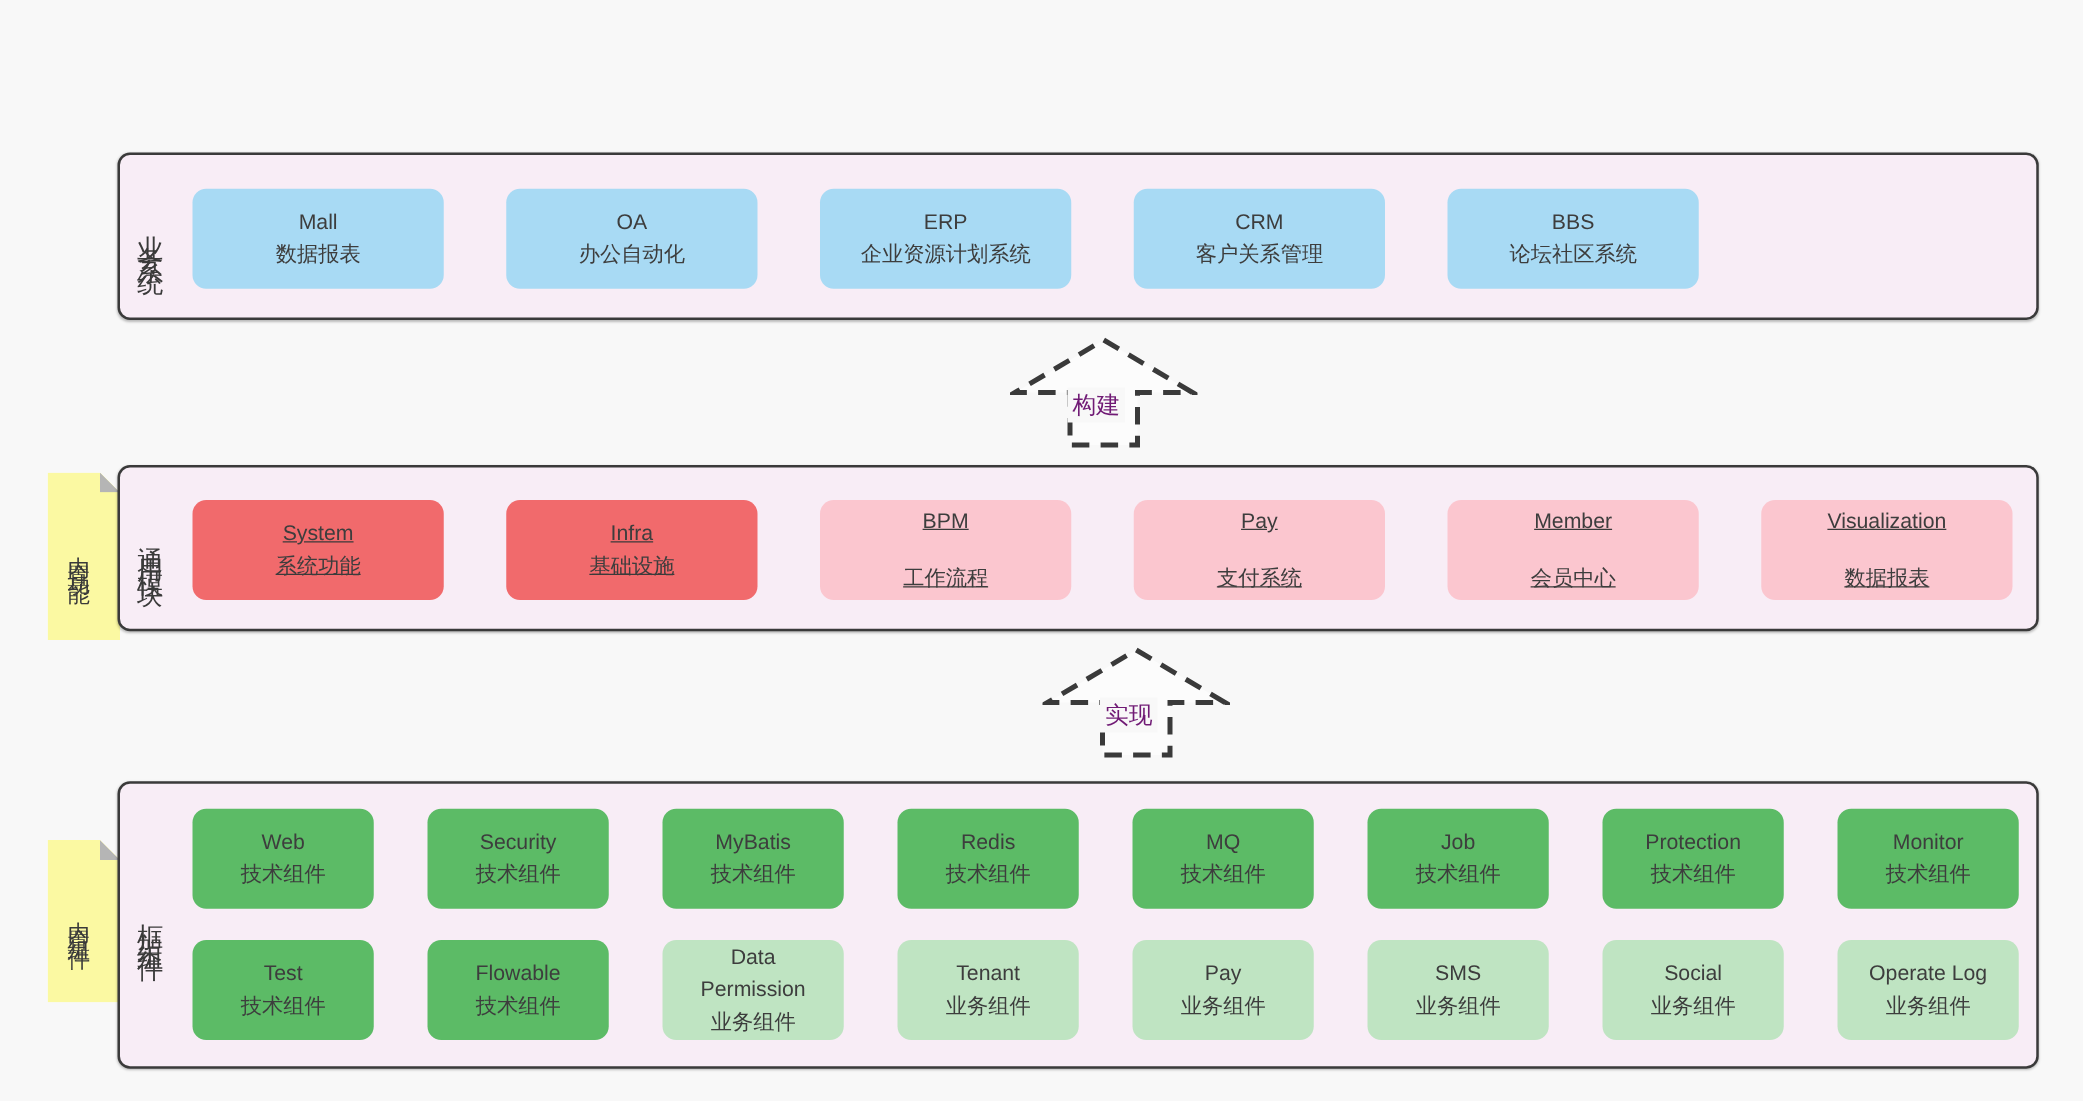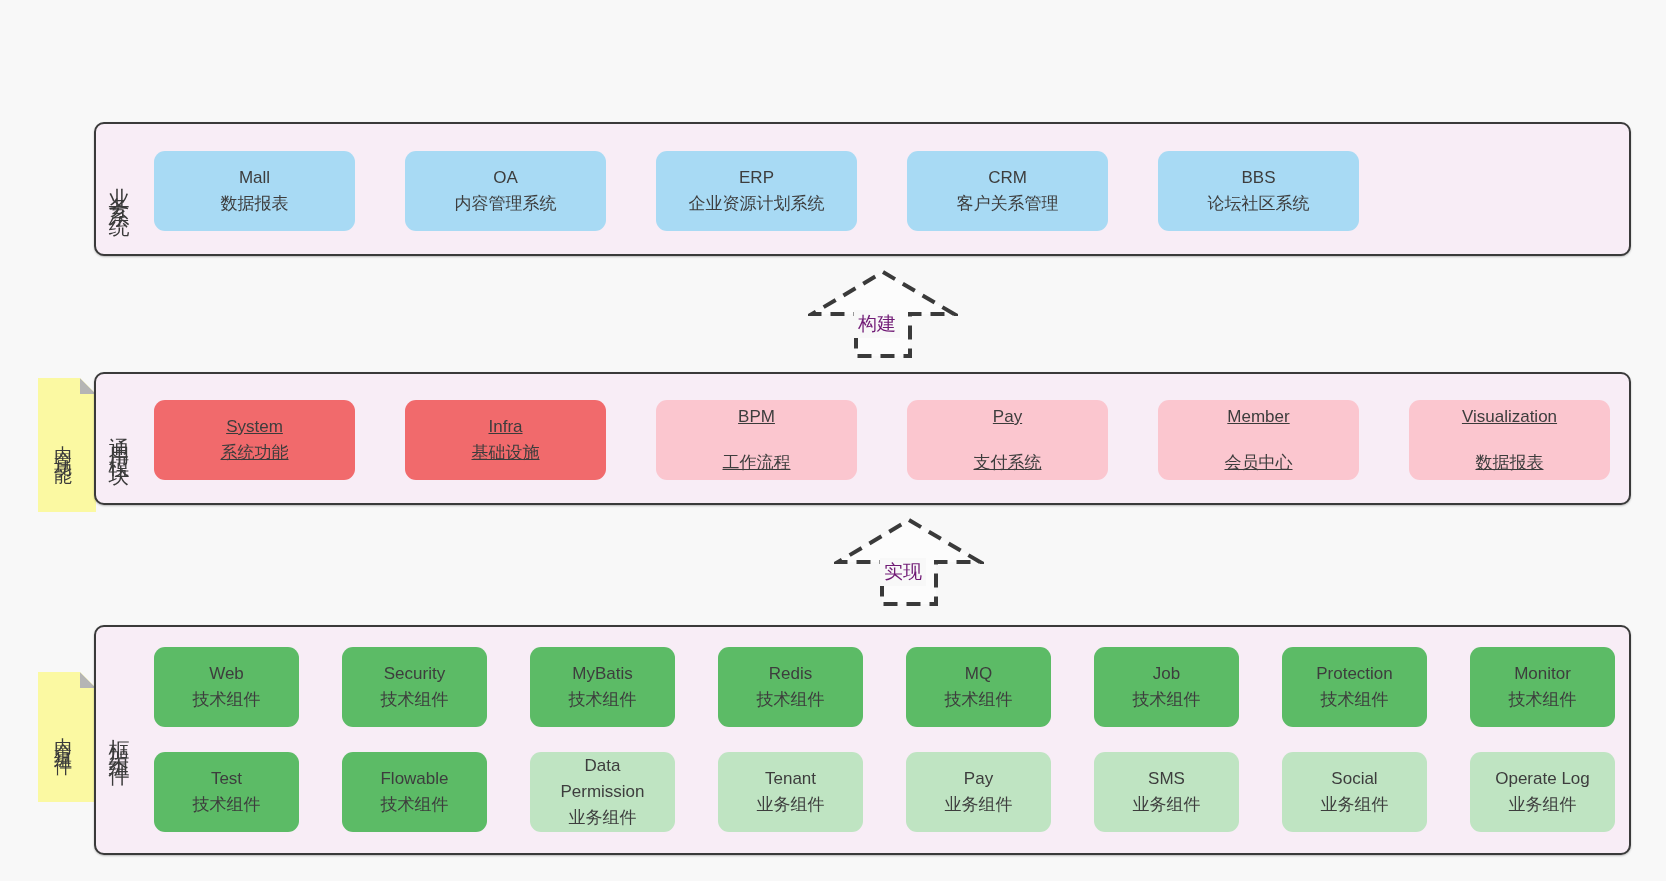--- a/index.html
+++ b/index.html
@@ -72,21 +72,21 @@
 
 <div class="layer" id="layer-business">
   <div class="layer-label">业务系统</div>
   <div class="boxes-row row6">
     <div class="box blue">
       <div class="box-name">Mall</div>
       <div class="box-desc">数据报表</div>
     </div>
     <div class="box blue">
       <div class="box-name">OA</div>
-      <div class="box-desc">内容管理系统</div>
+      <div class="box-desc">办公自动化</div>
     </div>
     <div class="box blue">
       <div class="box-name">ERP</div>
       <div class="box-desc">企业资源计划系统</div>
     </div>
     <div class="box blue">
       <div class="box-name">CRM</div>
       <div class="box-desc">客户关系管理</div>
     </div>
     <div class="box blue">

